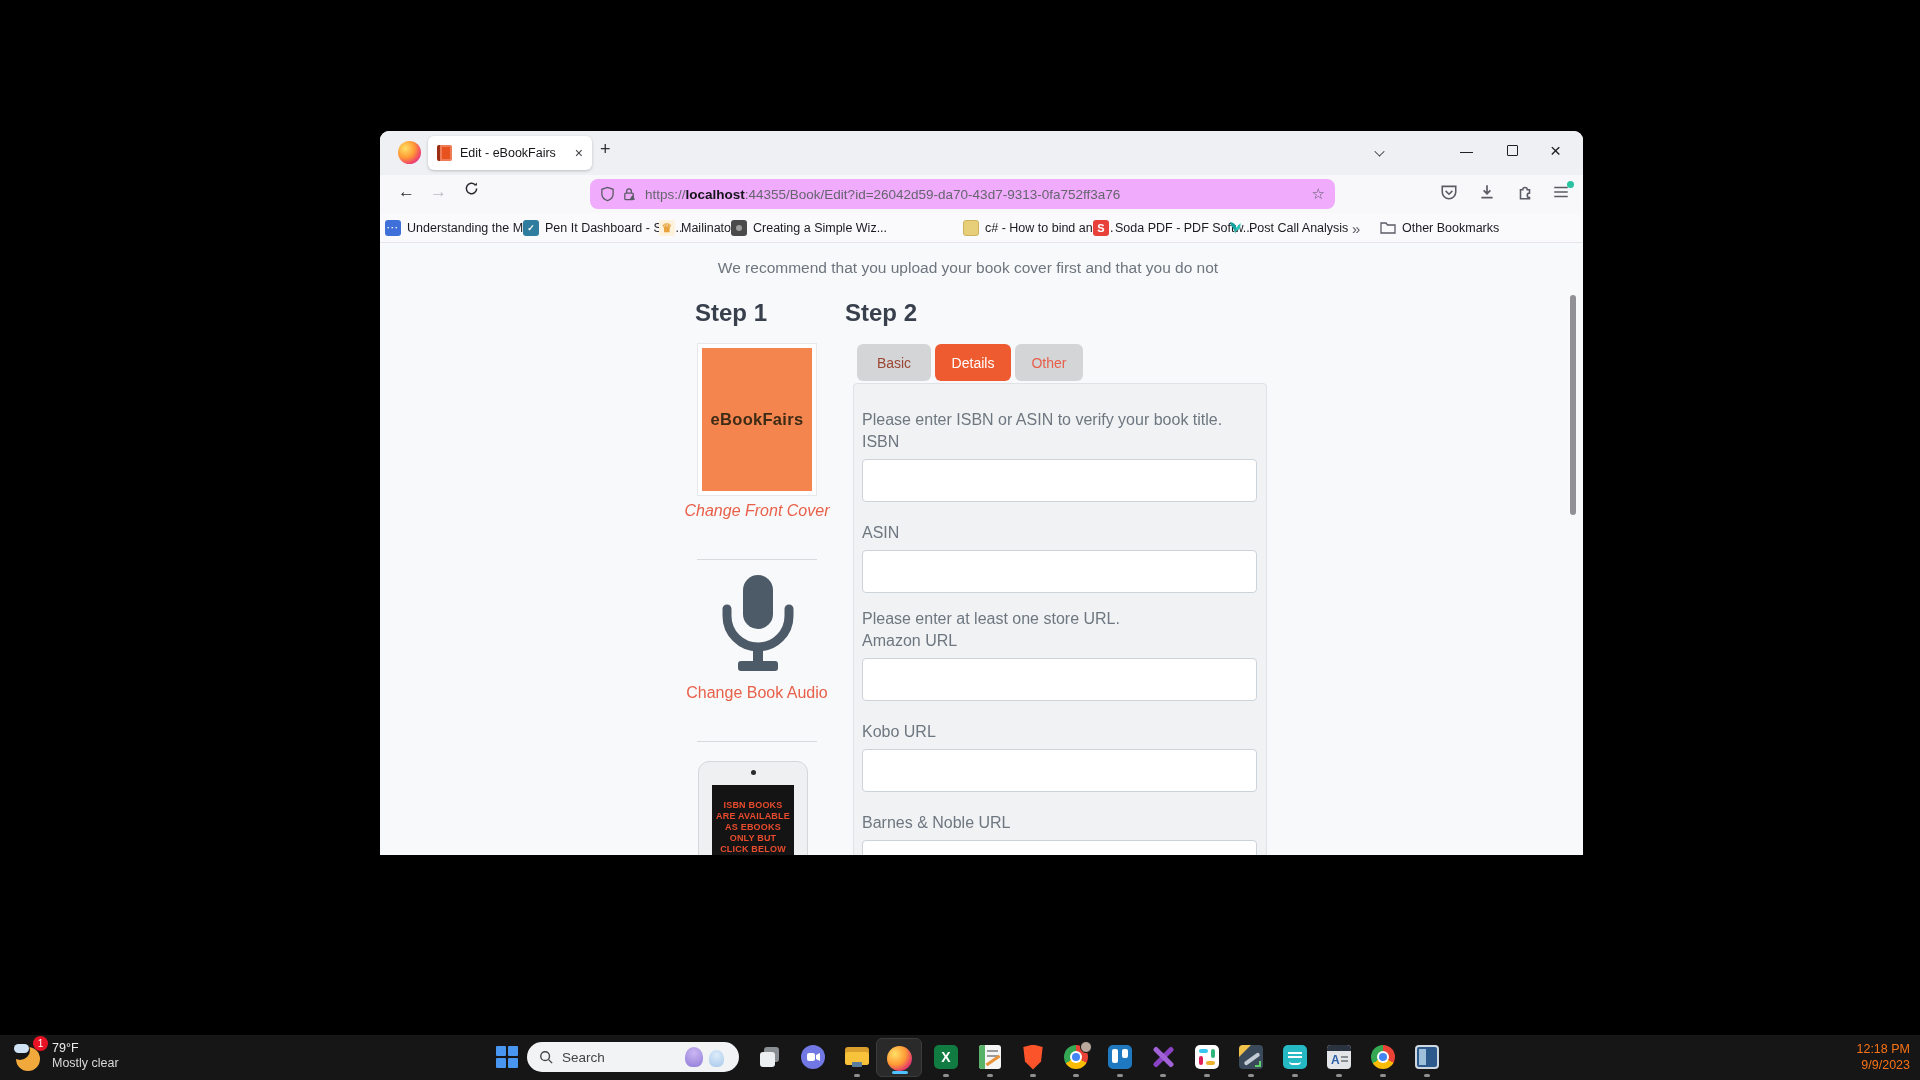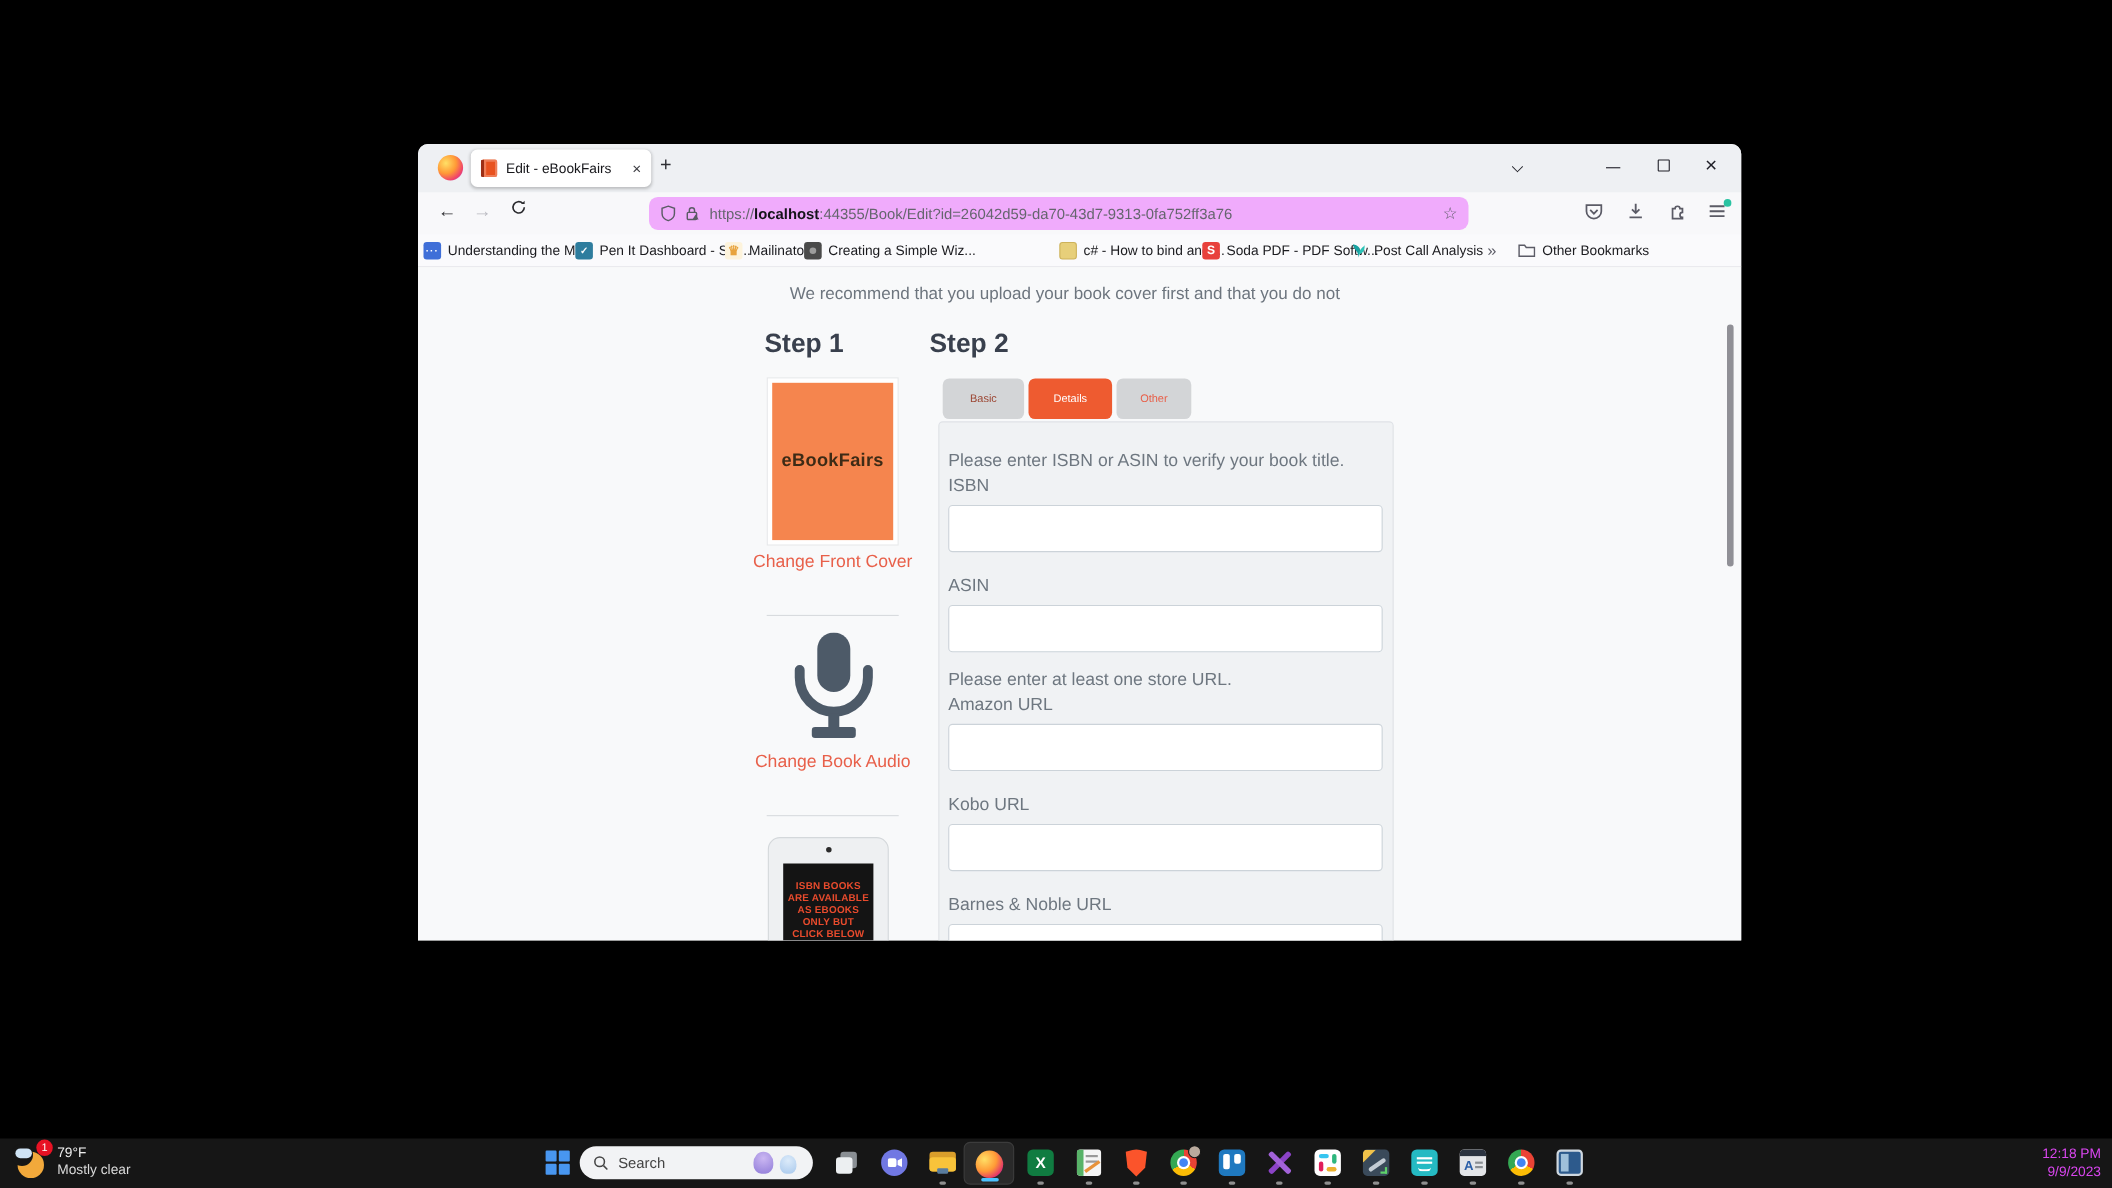--- a/index.html
+++ b/index.html
@@ -59,21 +59,21 @@
   .vdiv { position:absolute; left:317px; width:120px; border-top:1px solid #d8dbde; }
   .mic { position:absolute; left:340px; top:332px; }
   .tablet { position:absolute; left:318px; top:518px; width:110px; height:96px; background:#eef0f2;
             border:1px solid #d4d8db; border-radius:11px 11px 0 0; overflow:hidden; }
   .cam { position:absolute; left:52px; top:8px; width:5px; height:5px; border-radius:50%; background:#2b2b2b; }
   .tscreen { position:absolute; left:13px; top:23px; width:82px; height:75px; background:#141414;
              text-align:center; padding-top:15px; overflow:hidden; }
   .tscreen div { font-size:9px; font-weight:bold; color:#e84b2d; line-height:11px; letter-spacing:.2px; }
 
   .ptab { position:absolute; top:101px; height:37px; border-radius:6px; background:#d3d5d7;
-          display:flex; align-items:center; justify-content:center; font-size:10px; }
+          display:flex; align-items:center; justify-content:center; font-size:14px; }
   .ptab-basic { left:477px; width:74px; color:#9c4734; }
   .ptab-details { left:555px; width:76px; background:#ee5b30; color:#fff; }
   .ptab-other { left:635px; width:68px; color:#e8604a; }
 
   .panel { position:absolute; left:473px; top:140px; width:414px; height:500px; background:#f0f2f4;
            border:1px solid #dfe2e6; border-radius:4px; padding:26px 9px 0 8px; font-size:16px; color:#6e7780; }
   .help { margin-bottom:2px; line-height:20px; }
   .flabel { line-height:20px; margin-bottom:7px; }
   .mt { margin-top:21px; }
   .help2 { margin-top:16px; }
@@ -99,21 +99,21 @@
             display:flex; align-items:center; padding:0 6px 0 12px; color:#444; font-size:13.5px; overflow:hidden;justify-content:flex-end; }
   .jelly { margin-left:auto; position:relative; width:52px; height:30px; }
   .j1,.j2 { position:absolute; border-radius:50% 50% 40% 40%; }
   .j1 { left:4px; top:5px; width:18px; height:20px; background:radial-gradient(circle at 50% 30%, #cbb7f2, #8f7bd8); }
   .j2 { left:28px; top:8px; width:15px; height:17px; background:radial-gradient(circle at 50% 30%, #dcebfa, #a8c8ec); }
   .tapp { position:absolute; top:8px; width:28px; height:28px; display:flex; align-items:center; justify-content:center; }
   .ind { position:absolute; bottom:-6px; left:11px; width:6px; height:3px; border-radius:2px; background:#8f8f8f; }
   .fxbox { position:absolute; left:876px; top:3px; width:46px; height:39px; background:#2a2a2a;
            border:1px solid #3c3c3c; border-radius:6px; }
   .fxind { position:absolute; left:15px; bottom:2px; width:16px; height:3px; border-radius:2px; background:#4cc2ff; }
-  .clock { position:absolute; right:10px; top:6px; text-align:right; font-size:12.5px; line-height:16px; color:#d946ef; }
+  .clock { position:absolute; right:10px; top:6px; text-align:right; font-size:12.5px; line-height:16px; color:#f97316; }
 </style>
 </head>
 <body>
 
 <div class="bwin">
 
   <div class="tabbar">
     <div class="fx-logo"></div>
     <div class="tab">
       <div class="favicon"></div>
@@ -221,21 +221,21 @@
       <div>We recommend that you upload your book cover first and that you do not</div>
     </div>
     <div class="step" style="left:315px;">Step 1</div>
     <div class="step" style="left:465px;">Step 2</div>
 
     <div class="cover-card">
       <div class="cover">
         <span class="cover-logo">eBookFairs</span>
       </div>
     </div>
-    <div class="olink" style="left:302px; top:258px;">Change Front Cover</div>
+    <div class="olink" style="left:302px; top:258px;font-style:italic;">Change Front Cover</div>
     <div class="vdiv" style="top:316px;"></div>
     <div class="mic">
       <svg width="76" height="102" viewBox="0 0 76 102">
         <rect x="23" y="0" width="30" height="54" rx="15" fill="#4d5a68"></rect>
         <path d="M7 34v7a31 31 0 0 0 62 0v-7" stroke="#4d5a68" stroke-width="9" fill="none" stroke-linecap="round"></path>
         <rect x="33" y="74" width="10" height="14" fill="#4d5a68"></rect>
         <rect x="18" y="86" width="40" height="10" rx="3" fill="#4d5a68"></rect>
       </svg>
     </div>
     <div class="olink" style="left:302px; top:440px;">Change Book Audio</div>

